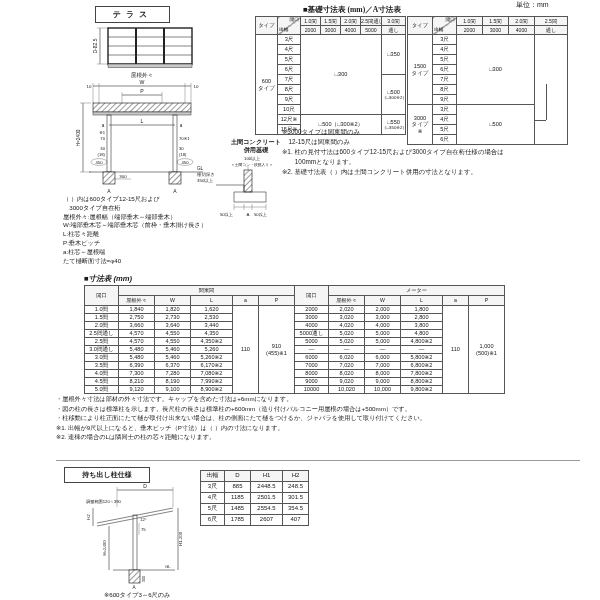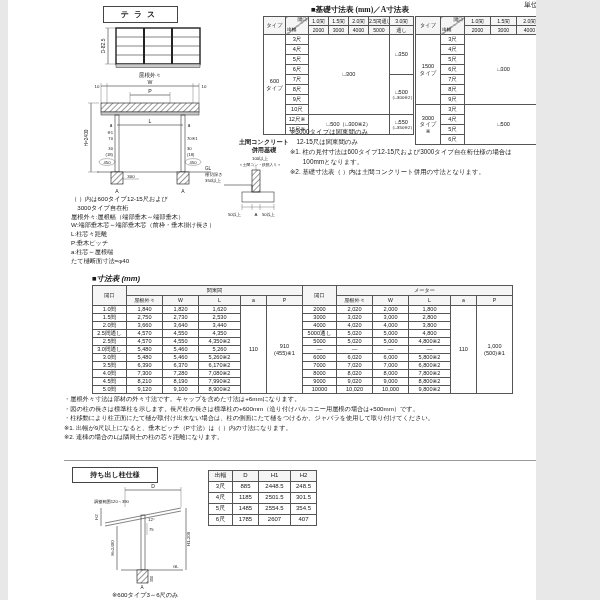--- a/index.html
+++ b/index.html
@@ -1,17 +1,17 @@
 <!DOCTYPE html>
 <html><head>
 <meta charset="utf-8">
 <style>
   html,body{margin:0;padding:0;background:#e8e8e8;}
-  #page{position:relative;width:528px;height:600px;background:#ffffff;overflow:hidden;
-        font-family:"Liberation Sans","DejaVu Sans",sans-serif;color:#1a1a1a;margin-left:8px;}
+  #page{position:relative;width:600px;height:600px;background:#ffffff;overflow:hidden;
+        font-family:"Liberation Sans","DejaVu Sans",sans-serif;color:#1a1a1a;}
   .abs{position:absolute;}
   
   table{border-collapse:collapse;table-layout:fixed;}
   th,td{border:1px solid #555;font-size:5.6px;font-weight:400;text-align:center;
         vertical-align:middle;padding:0;line-height:1.18;overflow:hidden;white-space:nowrap;}
   th{background:#f5f5f5;font-size:5.2px;}
   td{height:9px;background:#fff;}
   th{height:8px;}
   .dim td{height:7px;}
   .dim th{height:9px;}

